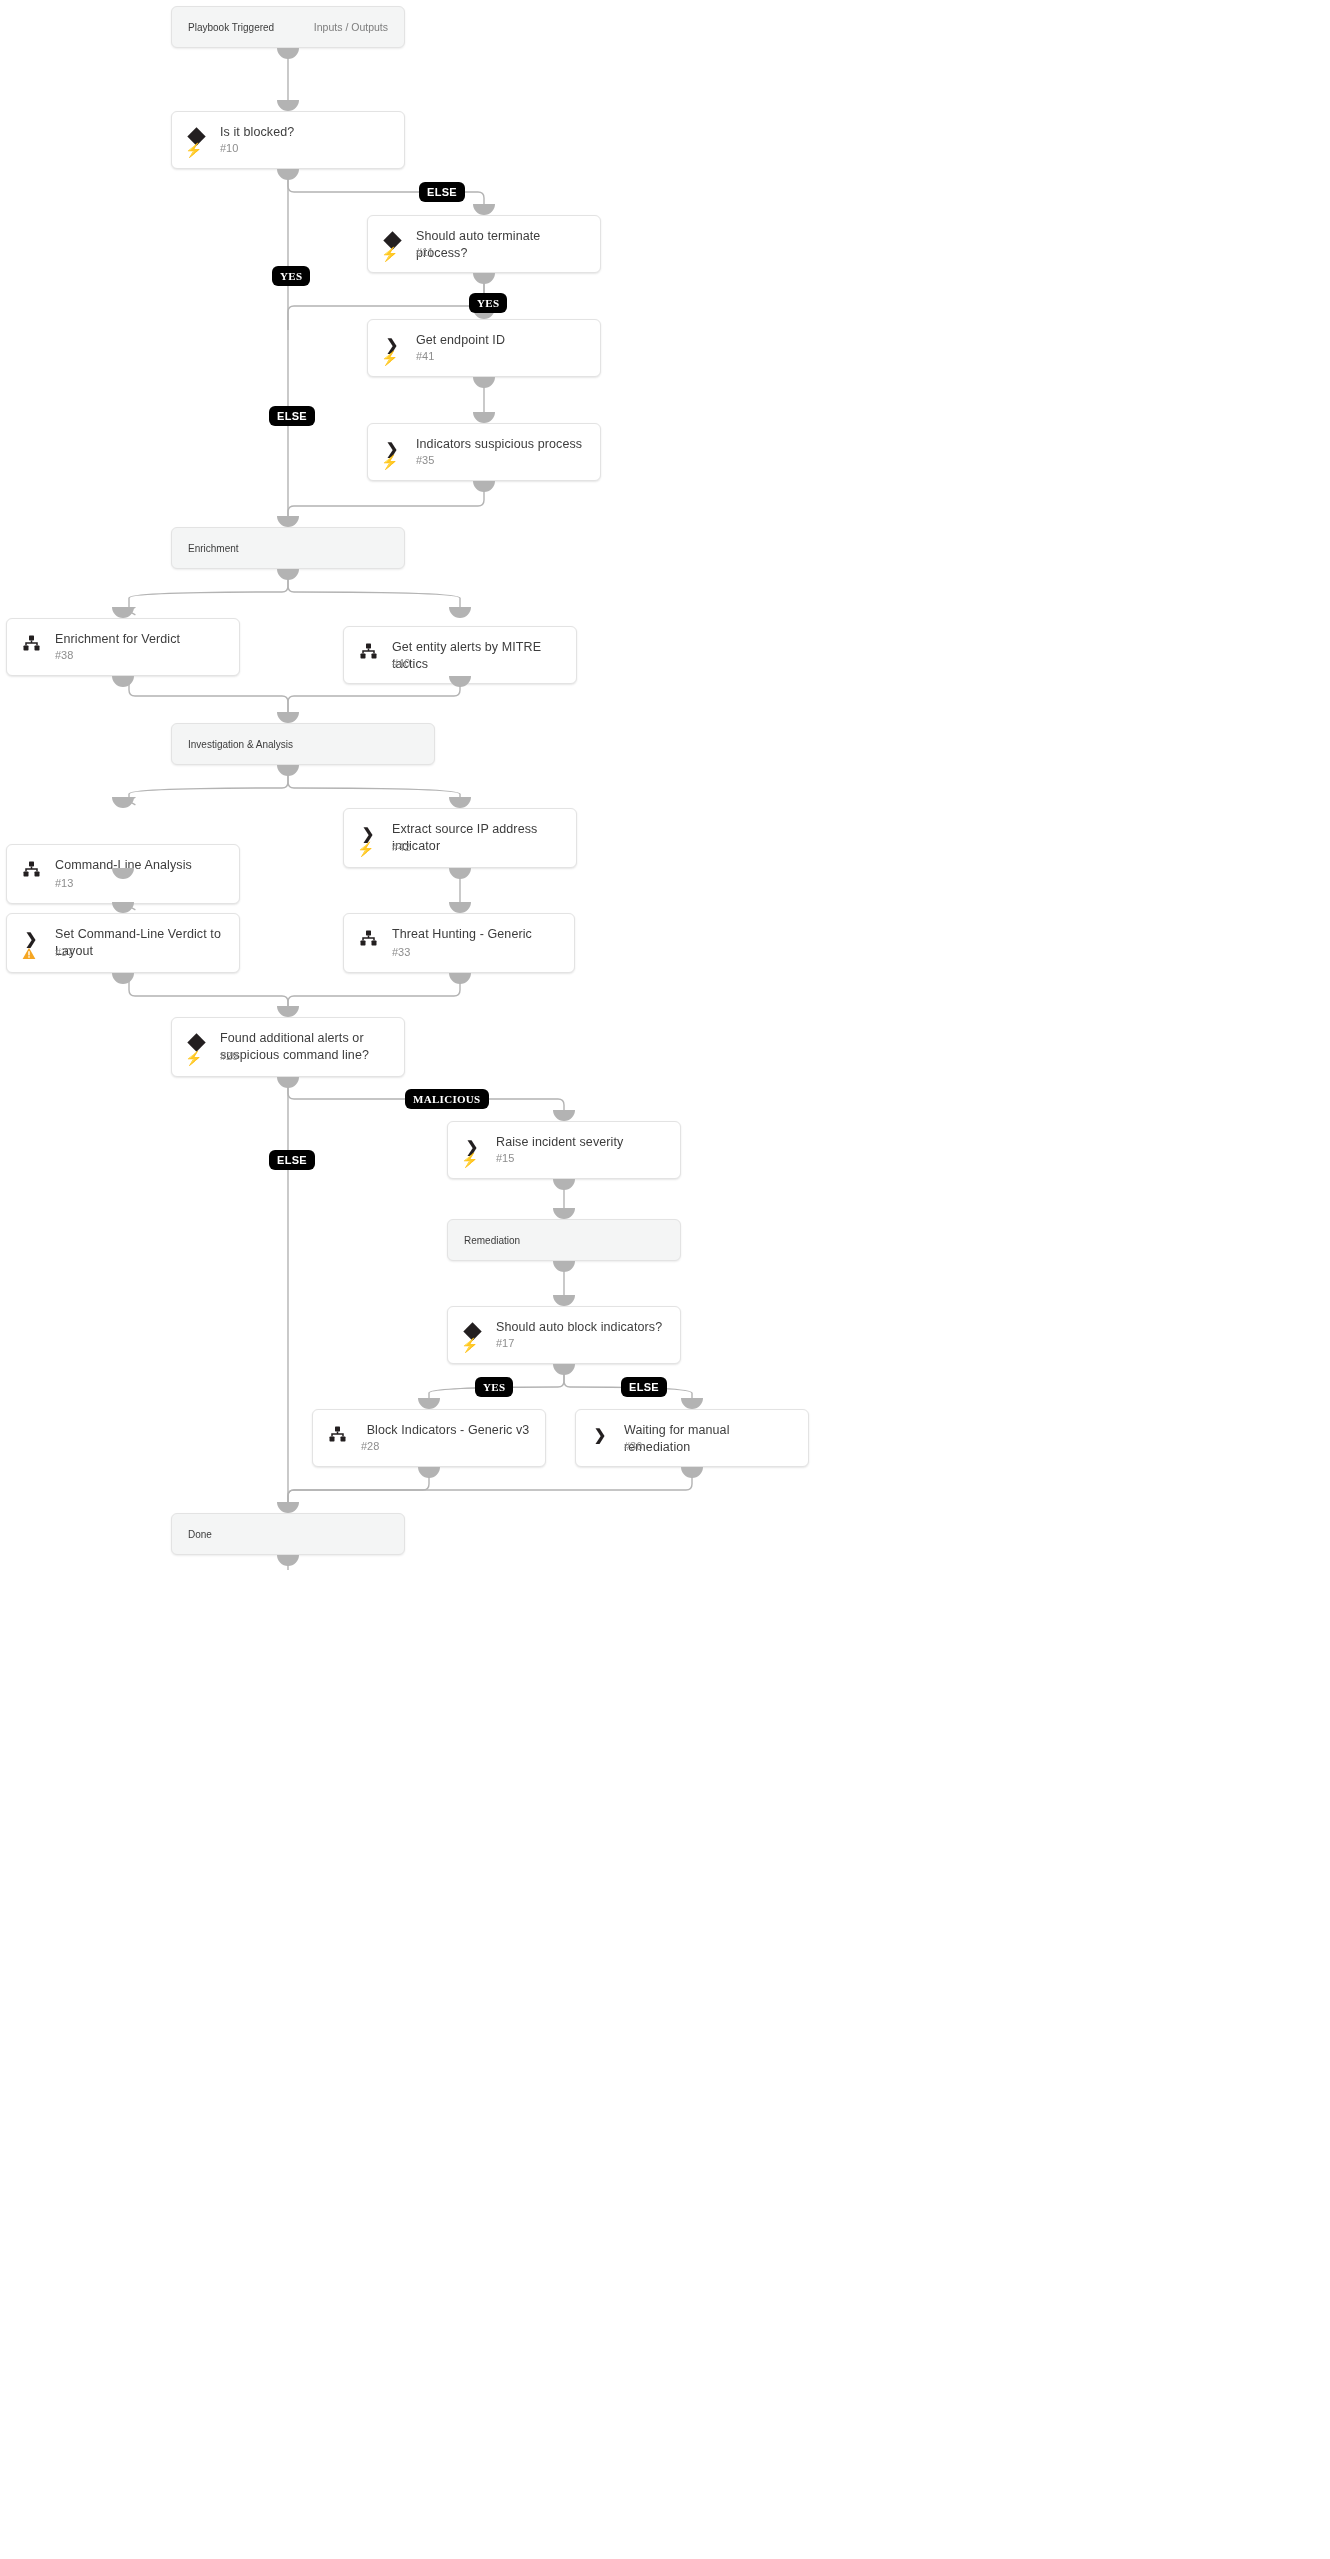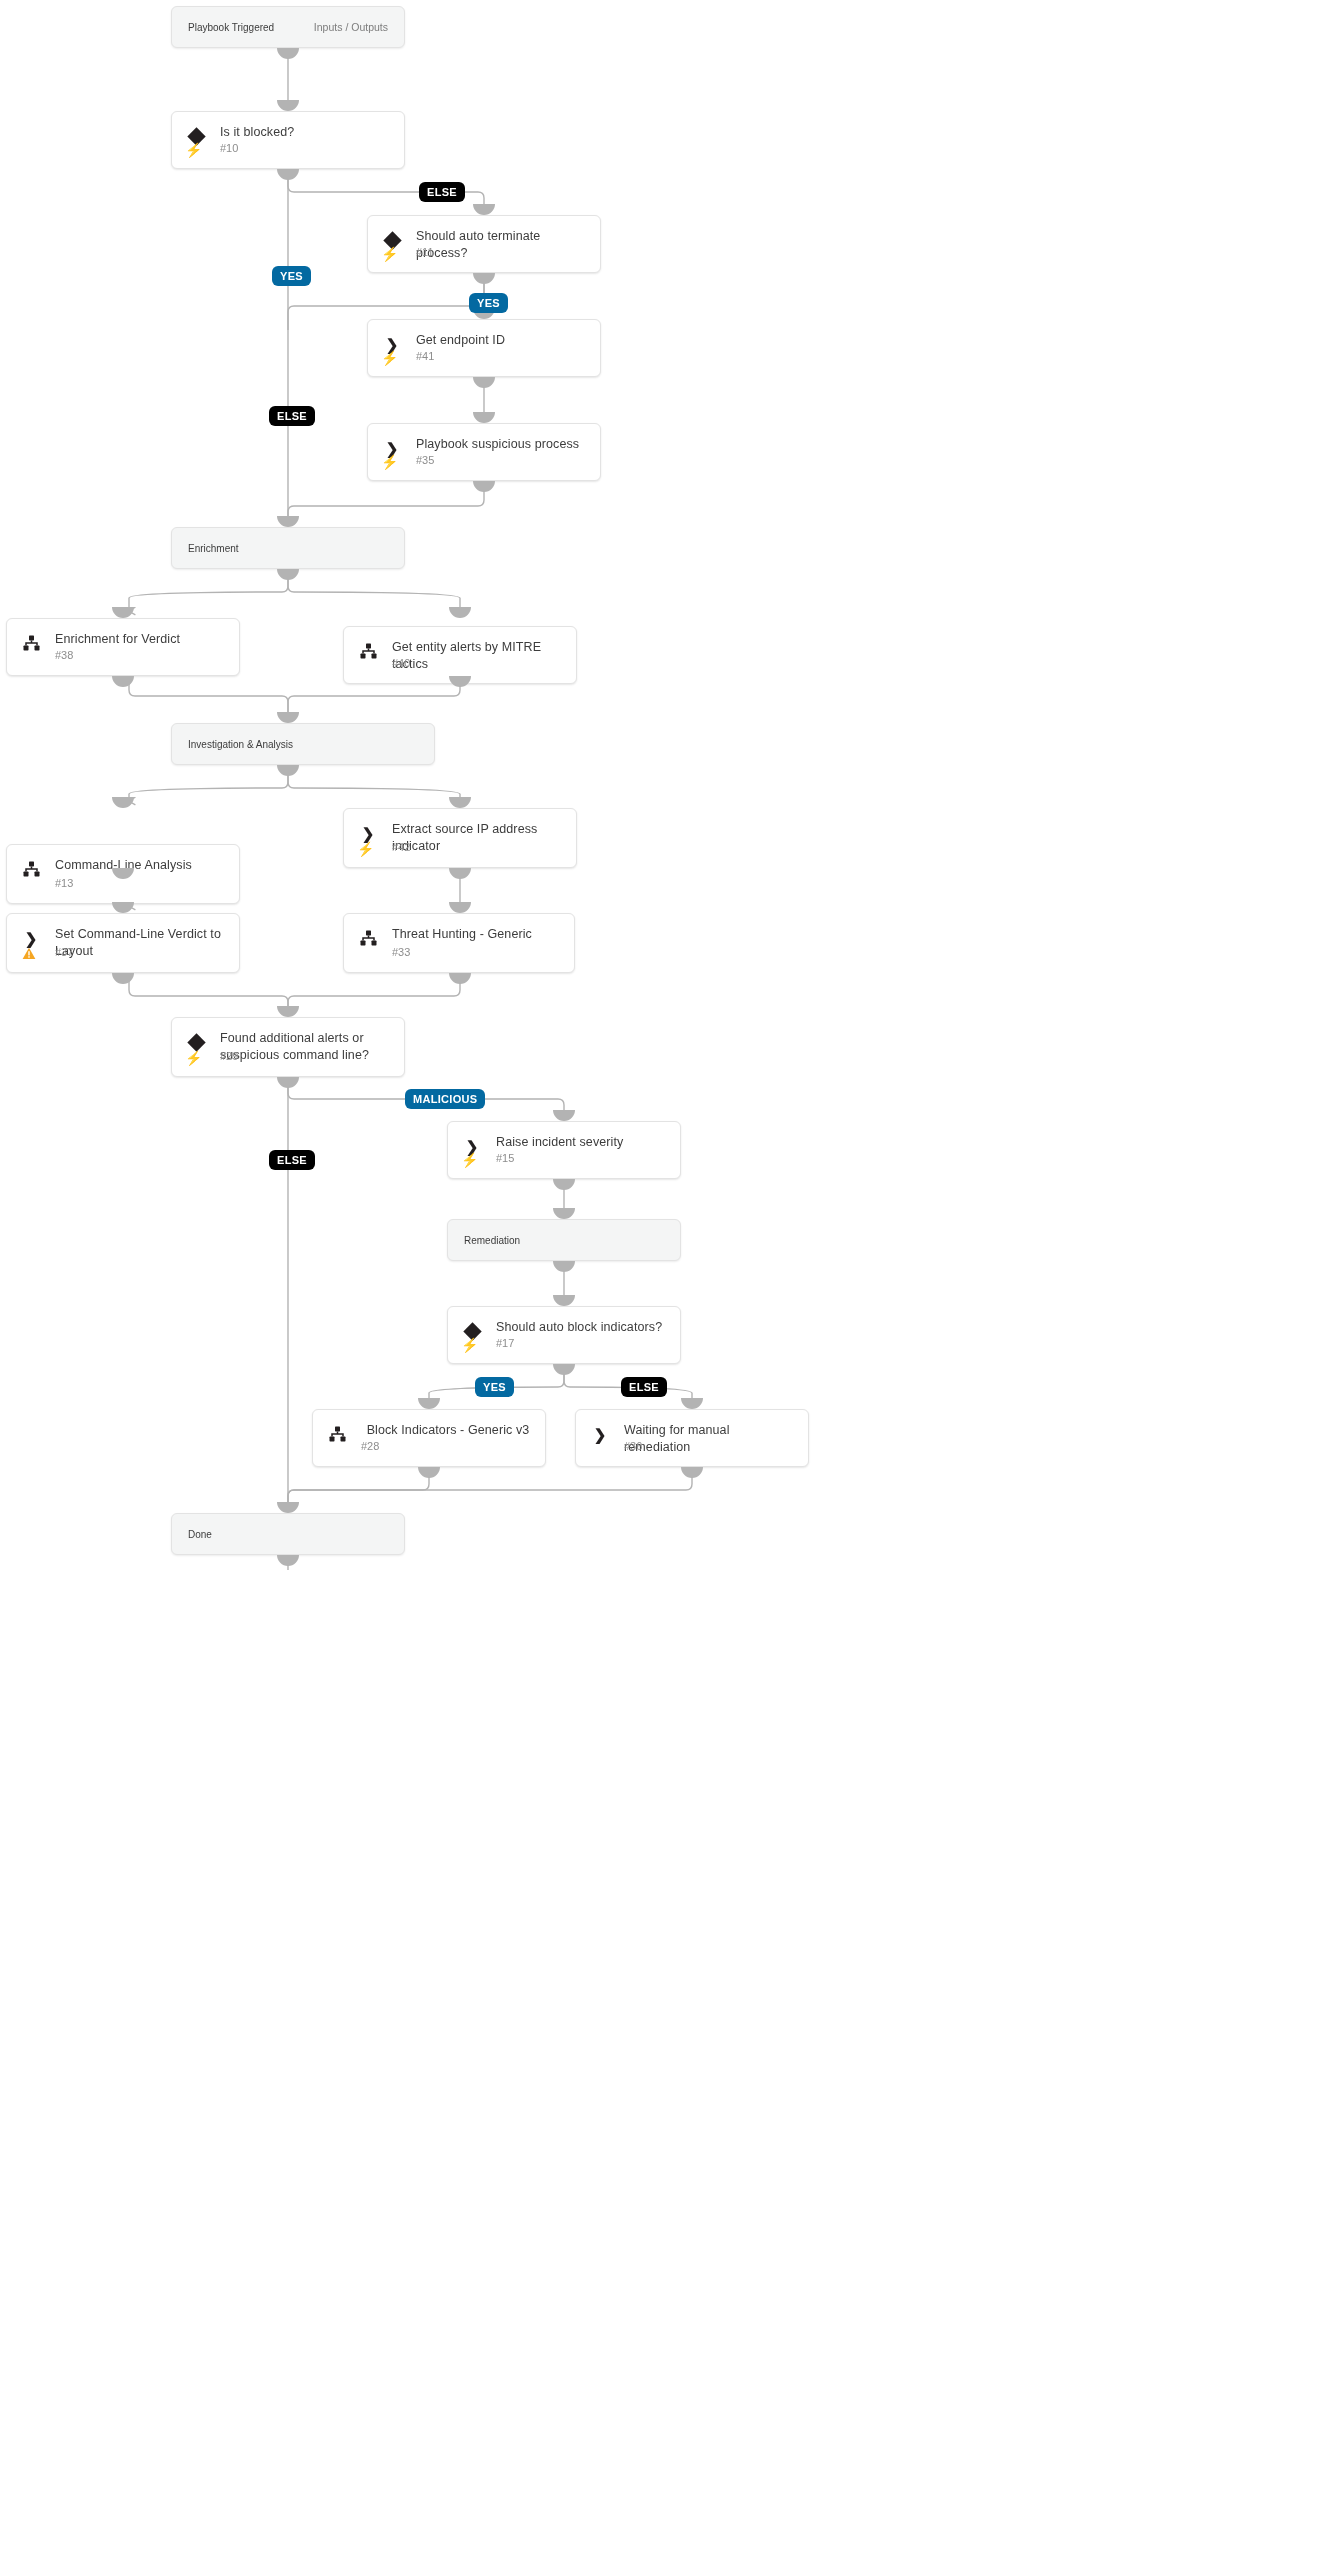--- a/index.html
+++ b/index.html
@@ -140,21 +140,21 @@
     height: 20px;
     padding: 0 8px;
     border-radius: 6px;
     font-size: 11px;
     font-weight: 600;
     letter-spacing: 0.3px;
     color: #ffffff;
     z-index: 8;
     white-space: nowrap;
   }
-  .cond.gray { background: #0369a1; }
+  .cond.gray { background: #000000; font-family: Liberation Serif, serif; }
   .cond.black { background: #000000; }
 
   
   .ic-diamond {
     width: 13px;
     height: 13px;
     background: #231f20;
     transform: rotate(45deg);
   }
   .ic-crescent {
@@ -284,21 +284,21 @@
           </div>
         </div>
       </div>
       <div class="port in" style="left: 473px; top: 308px;"></div>
       <div class="port out" style="left: 473px; top: 377px;"></div>
       <div class="node task" style="left: 367px; top: 423px; width: 234px; height: 58px;">
         <div class="node-body">
           <span class="node-icon">
             <span class="ic-crescent">❯</span>
           </span>
-          <div class="node-title">Playbook suspicious process</div>
+          <div class="node-title">Indicators suspicious process</div>
           <div class="node-footer">
             <span class="node-badge-icon">
               <span class="ic-bolt">⚡</span>
             </span>
             <span class="node-id">#35</span>
           </div>
         </div>
       </div>
       <div class="port in" style="left: 473px; top: 412px;"></div>
       <div class="port out" style="left: 473px; top: 481px;"></div>

